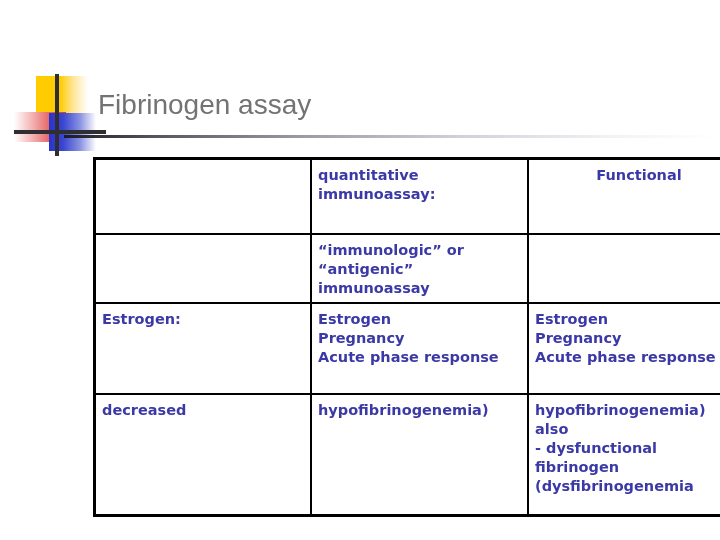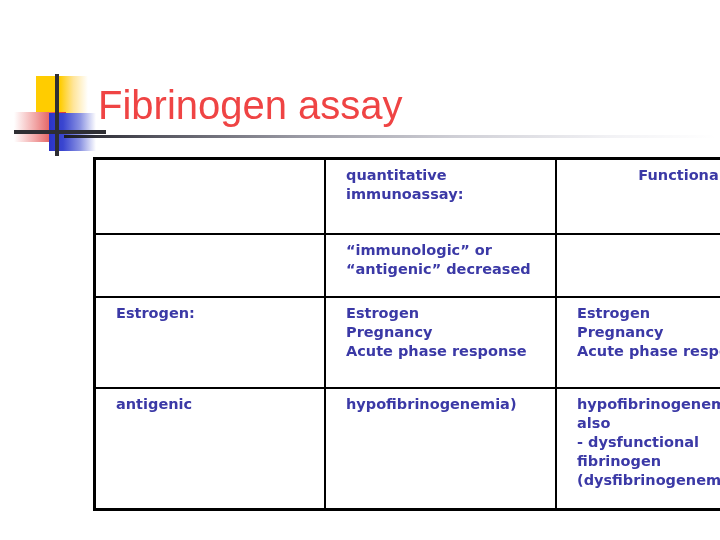--- a/index.html
+++ b/index.html
@@ -60,22 +60,22 @@
     width: 92px;
     height: 4px;
     background: #2E2E33;
   }
 
   
   #slide-title {
     position: absolute;
     left: 98px;
     top: 82px;
-    font-size: 40px;
-    color: #ef4444;
+    font-size: 28px;
+    color: #737373;
     letter-spacing: 0px;
     white-space: nowrap;
     line-height: 46px;
   }
 
   
   #title-rule {
     position: absolute;
     left: 64px;
     top: 135px;
@@ -91,21 +91,21 @@
     top: 157px;
     width: 615px;
     height: 351px;
     border-collapse: collapse;
     table-layout: fixed;
     border: 3px solid #000000;
   }
   #assay-table td {
     border: 2px solid #000000;
     vertical-align: top;
-    padding: 6px 5px 4px 20px;
+    padding: 6px 5px 4px 6px;
     font-family: "DejaVu Sans", sans-serif;
     font-weight: bold;
     font-size: 14.5px;
     line-height: 19px;
     color: #3B39A6;
     white-space: pre-line;
   }
   .col-label { width: 203px; }
   .col-quant { width: 204px; }
   .col-func  { width: 208px; }
@@ -137,34 +137,34 @@
   <tbody>
     <tr class="r-head">
       <td class="col-label empty-cell"></td>
       <td class="col-quant">quantitative
 immunoassay:</td>
       <td class="col-func center-text">Functional</td>
     </tr>
     <tr class="r-alias">
       <td class="col-label empty-cell"></td>
       <td class="col-quant">“immunologic” or
-“antigenic” decreased</td>
+“antigenic” immunoassay</td>
       <td class="col-func empty-cell"></td>
     </tr>
     <tr class="r-incr">
       <td class="col-label">Estrogen:</td>
       <td class="col-quant">Estrogen
 Pregnancy
 Acute phase response</td>
       <td class="col-func">Estrogen
 Pregnancy
 Acute phase response</td>
     </tr>
     <tr class="r-decr">
-      <td class="col-label">antigenic</td>
+      <td class="col-label">decreased</td>
       <td class="col-quant">hypofibrinogenemia)</td>
       <td class="col-func">  hypofibrinogenemia)
 also
 -  dysfunctional
 fibrinogen
 (dysfibrinogenemia</td>
     </tr>
   </tbody>
 </table>
 

